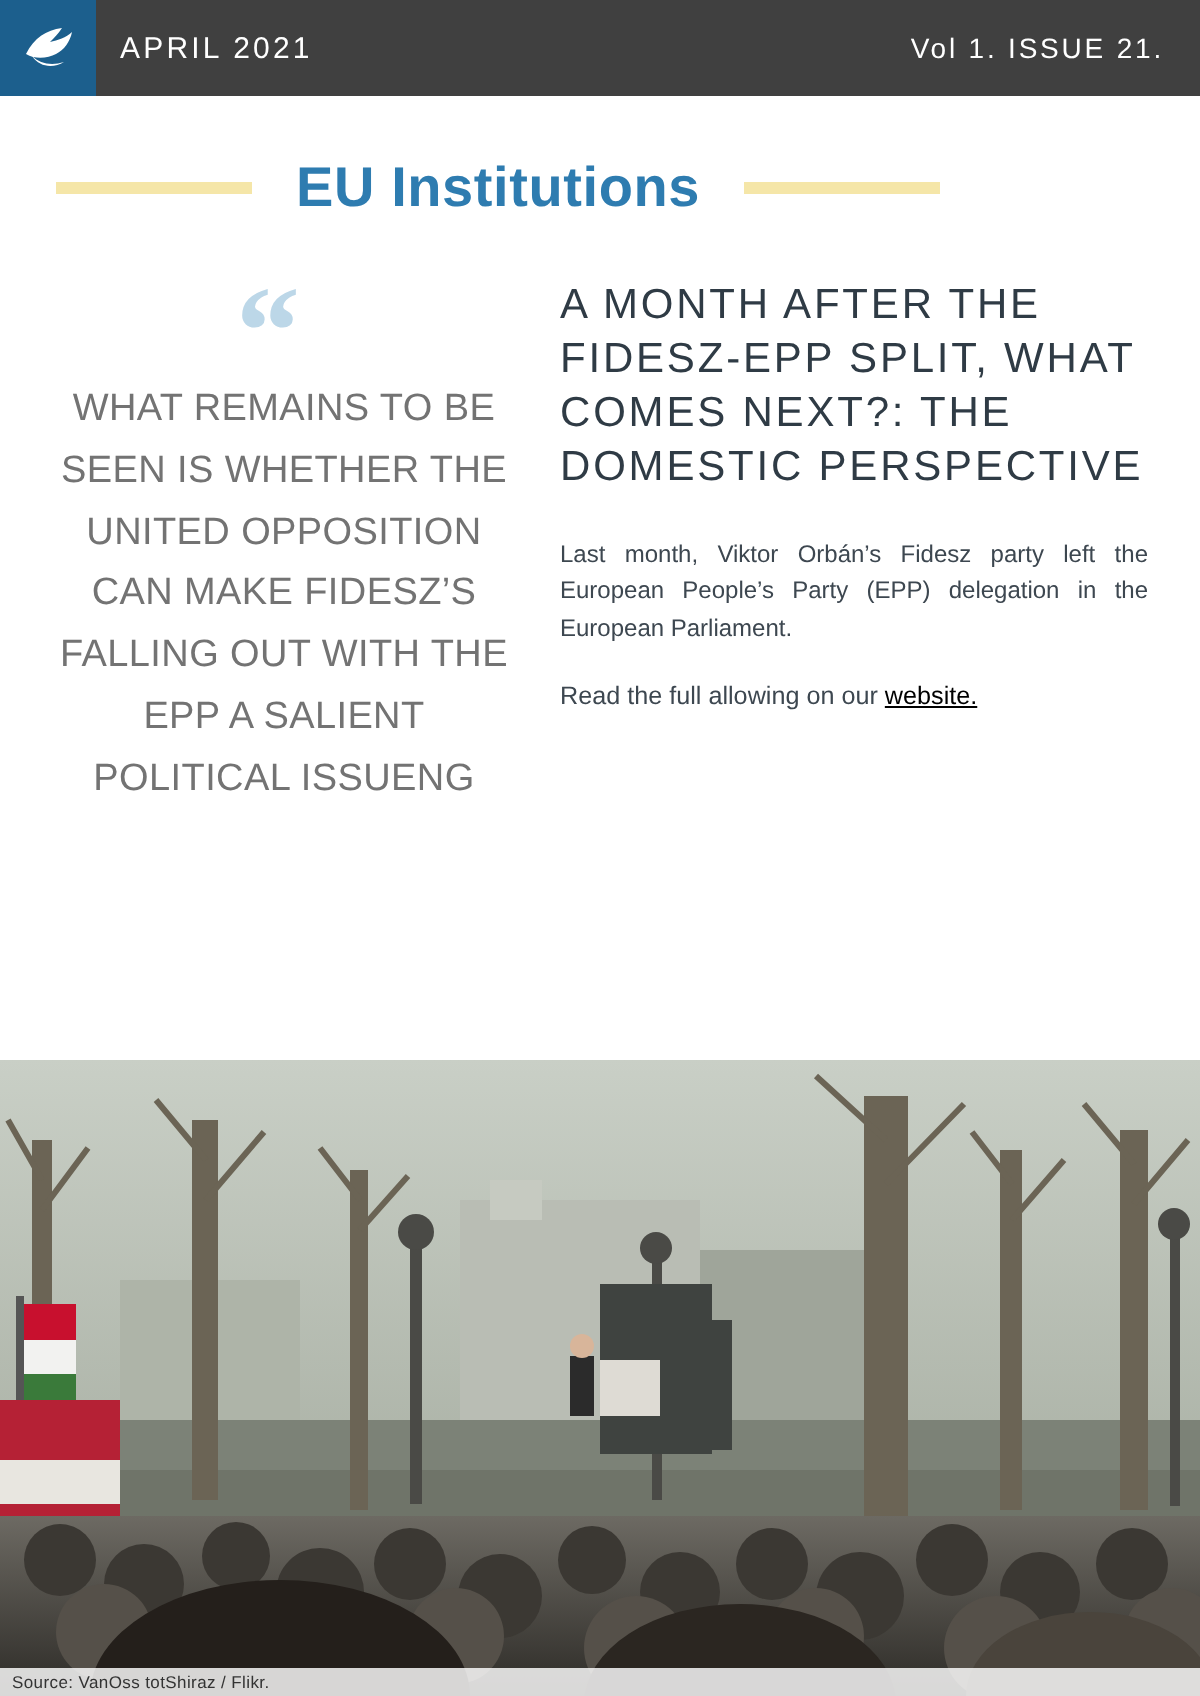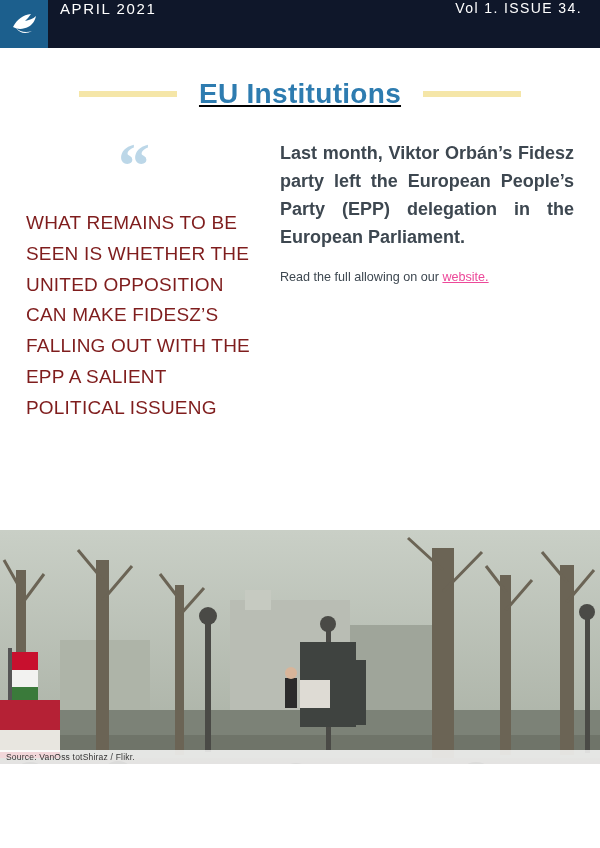--- a/index.html
+++ b/index.html
@@ -12,22 +12,23 @@
     height: 848px;
     background: #ffffff;
     font-family: "Liberation Sans", sans-serif;
     overflow: hidden;
     position: relative;
   }
 
   
   .header {
     height: 48px;
-    background: #0f172a;
+    background: #404040;
     display: flex;
+    align-items: center;
     position: relative;
   }
   .logo-box {
     width: 48px;
     height: 48px;
     background: #1c5f8d;
     display: flex;
     align-items: center;
     justify-content: center;
     flex: 0 0 48px;
@@ -46,24 +47,23 @@
     letter-spacing: 1.4px;
     margin-left: auto;
     margin-right: 18px;
     font-weight: 400;
   }
 
   
   .title-row {
     display: flex;
     align-items: center;
-    justify-content: center;
+    justify-content: flex-start;
     margin-top: 30px;
     padding: 0 28px;
-    text-decoration: underline;
   }
   .rule {
     height: 6px;
     background: #f5e6a8;
     width: 98px;
     flex: 0 0 auto;
   }
   .rule.left { margin-right: 22px; }
   .rule.right { margin-left: 22px; }
   .main-title {
@@ -88,25 +88,24 @@
   .quote-mark {
     color: #bcd7e8;
     font-size: 64px;
     font-weight: bold;
     line-height: 0.7;
     height: 46px;
     margin-left: 92px;
     font-family: "Liberation Serif", serif;
   }
   .pull-quote {
-    color: #7f1d1d;
+    color: #737373;
     font-size: 19px;
     line-height: 1.62;
-    text-align: left;
-    margin-top: 18px;
+    text-align: center;
     letter-spacing: 0.2px;
   }
 
   .col-right {
     flex: 1 1 auto;
     padding-top: 2px;
   }
   .article-title {
     color: #2f3b45;
     font-size: 21px;
@@ -116,45 +115,44 @@
     margin: 0 0 20px 0;
   }
   .byline {
     color: #5aa2cf;
     font-size: 11.5px;
     letter-spacing: 1.3px;
     margin-bottom: 16px;
   }
   .para {
     color: #3d4750;
-    font-size: 18px;
+    font-size: 12px;
     line-height: 1.55;
     text-align: justify;
     margin: 0 0 2px 0;
-    font-weight: bold;
   }
   .para.spaced { margin-top: 2px; }
   .read-more {
     color: #3d4750;
     font-size: 12.6px;
     margin-top: 18px;
   }
   .read-more a {
-    color: #ec4899;
+    color: #000000;
     text-decoration: underline;
     margin-top: 12px;
   }
 
   
   .photo {
     position: absolute;
     left: 0;
     top: 530px;
     width: 600px;
-    height: 234px;
+    height: 318px;
     overflow: hidden;
     background: #8a8f86;
   }
   .photo svg { display: block; }
   .photo-credit {
     position: absolute;
     left: 0;
     bottom: 0;
     width: 100%;
     background: rgba(255,255,255,0.82);
@@ -170,37 +168,38 @@
 <div class="header">
   <div class="logo-box">
     <span>
       <svg width="26" height="22" viewBox="0 0 26 22" aria-hidden="true">
         <path d="M2 14 C6 6 12 2 20 1 C18 4 16 6 14 8 C18 7 22 6 25 3 C24 8 21 12 17 14 C13 16 7 17 2 14 Z" fill="#ffffff"></path>
         <path d="M5 15 C9 19 15 20 21 18 C16 21 9 21 5 15 Z" fill="#ffffff"></path>
       </svg>
     </span>
   </div>
   <div class="header-date">APRIL 2021</div>
-  <div class="header-issue">Vol 1. ISSUE 34.</div>
+  <div class="header-issue">Vol 1. ISSUE 21.</div>
 </div>
 
 <div class="title-row">
   <div class="rule left"></div>
   <div class="main-title">EU Institutions</div>
   <div class="rule right"></div>
 </div>
 
 <div class="content">
 
   <div class="col-left">
     <div class="quote-mark">“</div>
     <div class="pull-quote">WHAT REMAINS TO BE SEEN IS WHETHER THE UNITED OPPOSITION CAN MAKE FIDESZ’S FALLING OUT WITH THE EPP A SALIENT POLITICAL ISSUENG</div>
   </div>
 
   <div class="col-right">
+    <h1 class="article-title">A MONTH AFTER THE FIDESZ-EPP SPLIT, WHAT COMES NEXT?: THE DOMESTIC PERSPECTIVE</h1>
     <p class="para">Last month, Viktor Orbán’s Fidesz party left the European People’s Party (EPP) delegation in the European Parliament.</p>
     <div class="read-more">
       <span>Read the full allowing on our </span><a href="#">website.</a>
     </div>
   </div>
 </div>
 
 <div class="photo">
   <svg width="600" height="318" viewBox="0 0 600 318" aria-hidden="true">
     <defs>

